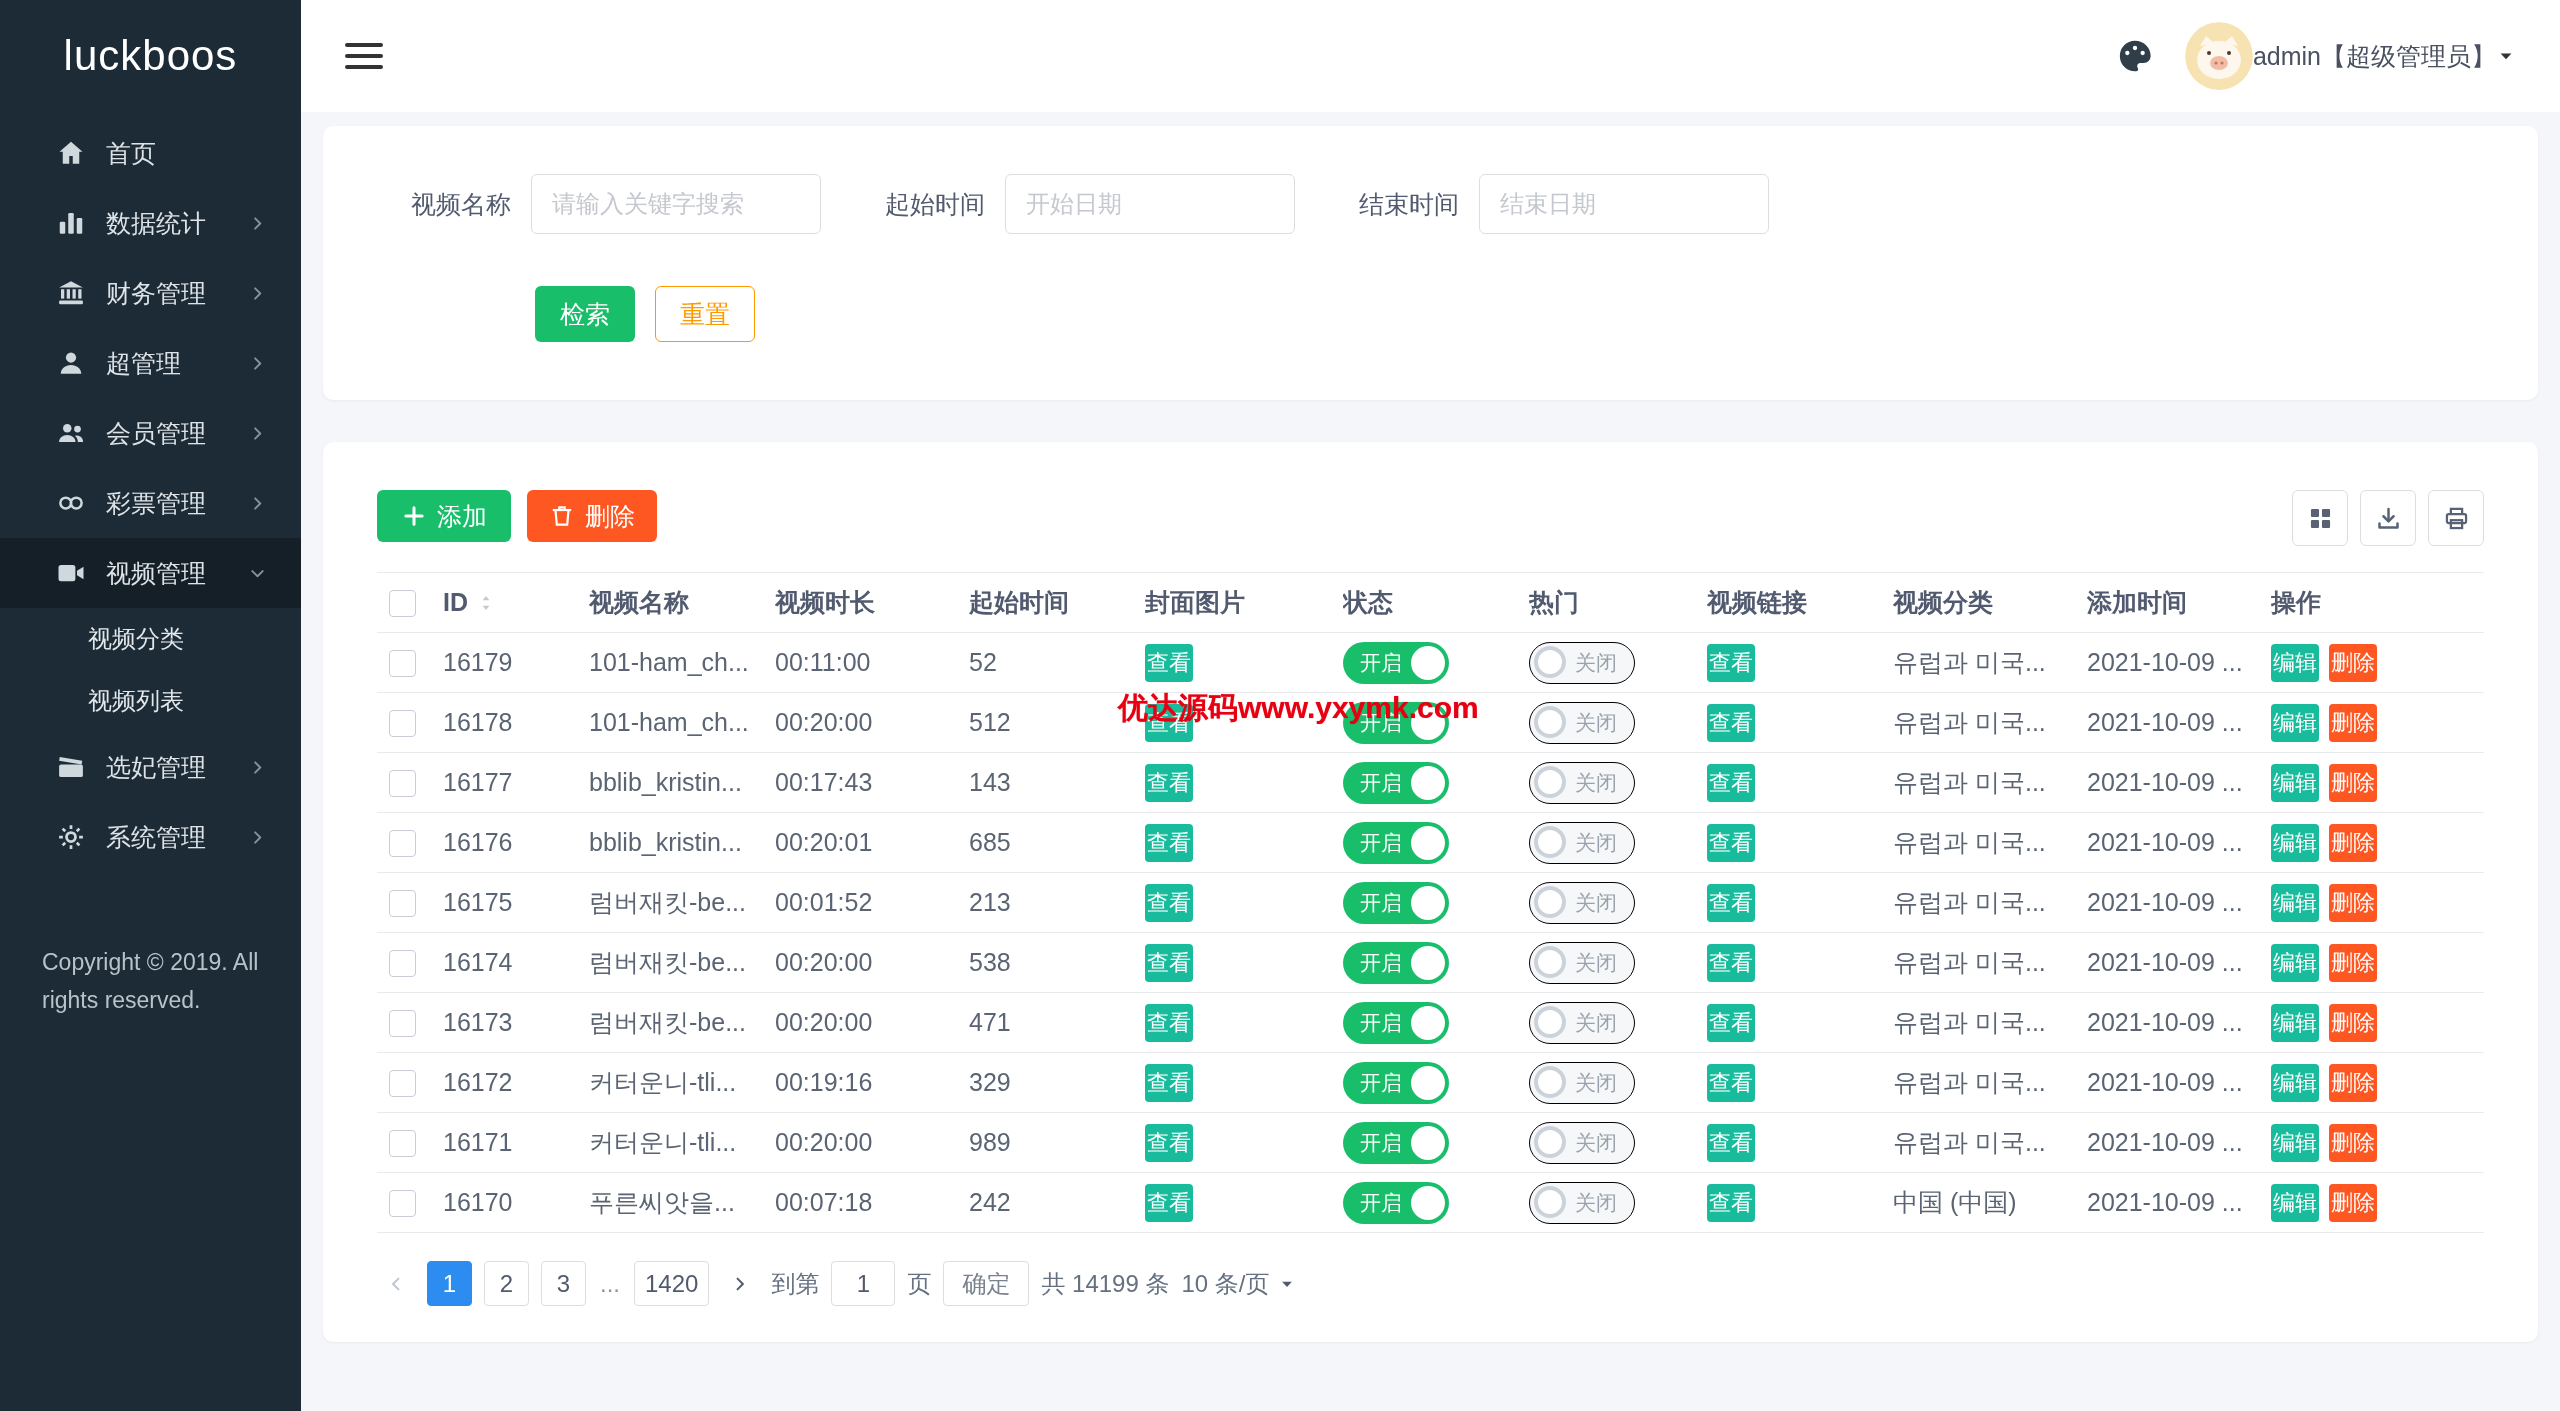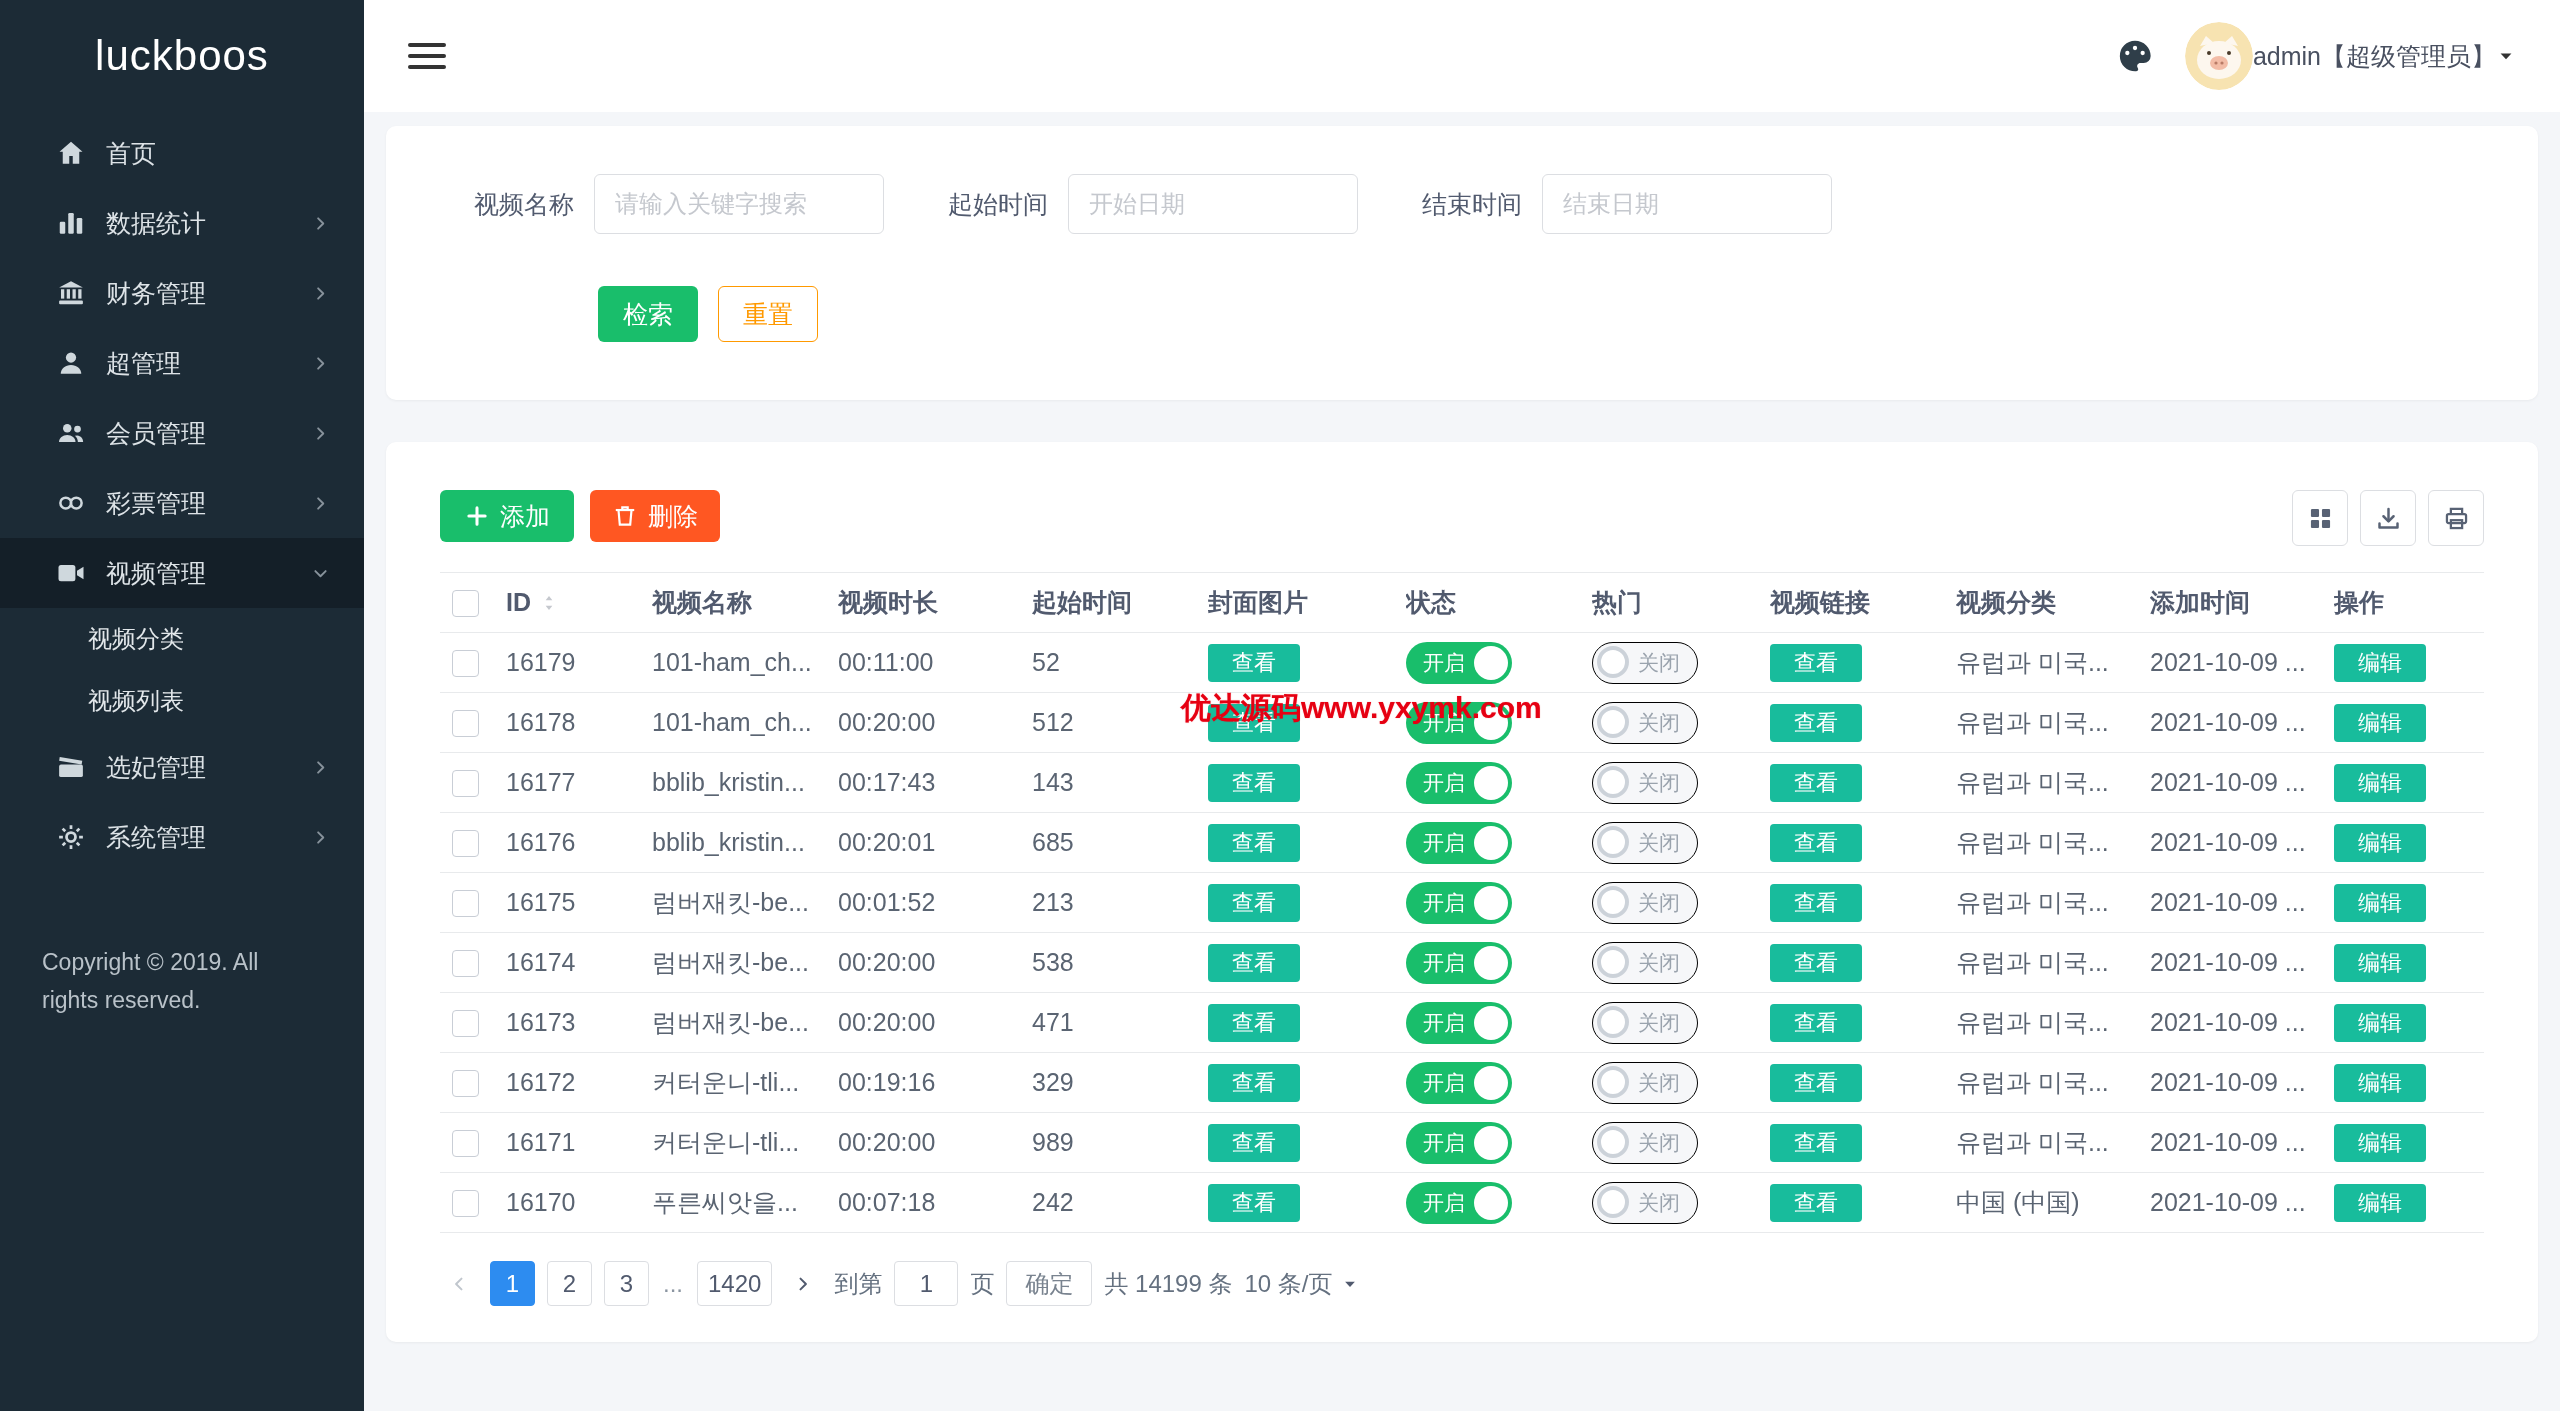--- a/index.html
+++ b/index.html
@@ -6,21 +6,21 @@
   --green:#19be6b; --teal:#18bc9c; --red:#ff5722; --blue:#2d8cf0; --orange:#ff9900;
   --sidebar:#1c2b36; --border:#dcdee2; --line:#e8eaec; --muted:#c5c8ce; --bg:#f4f6f9; --text:#515a6e;
 }
 *{box-sizing:border-box;margin:0;padding:0}
 html,body{width:2560px;height:1411px;overflow:hidden}
 body{font-family:"Liberation Sans","DejaVu Sans",sans-serif;background:var(--bg);color:var(--text);font-size:25px}
 .icon svg{width:100%;height:100%;display:block}
 .layout{display:flex;height:100%}
 
 
-.sidebar{width:364px;background:var(--sidebar);flex-shrink:0;display:flex;flex-direction:column}
+.sidebar{width:301px;background:var(--sidebar);flex-shrink:0;display:flex;flex-direction:column}
 .logo{height:112px;display:flex;align-items:center;justify-content:center;color:#fff;font-size:42px;letter-spacing:1px}
 .nav{margin-top:6px}
 .nav-item{display:flex;align-items:center;height:70px;padding:0 34px 0 56px;color:#dde3e7;cursor:pointer}
 .nav-item.active{background:rgba(0,0,0,.26)}
 .nav-icon{width:30px;height:30px;margin-right:20px;color:#cfd8dd;flex-shrink:0}
 .nav-label{font-size:25px;flex:1}
 .chev{width:19px;height:19px;color:#87929b}
 .chev.down{transform:rotate(90deg)}
 .nav-sub{height:62px;display:flex;align-items:center;padding-left:88px;color:#e2e7ea;font-size:24px;cursor:pointer}
 .copyright{margin-top:72px;padding:0 42px;font-size:23px;line-height:1.65;color:#b9c2c9;max-width:330px}
@@ -65,21 +65,21 @@
 
 table{width:100%;border-collapse:collapse;table-layout:fixed}
 th{font-weight:bold;color:var(--text);text-align:left;height:60px;border-top:1px solid var(--line);border-bottom:1px solid var(--line);font-size:25px;padding-right:8px;white-space:nowrap;overflow:hidden}
 td{height:60px;border-bottom:1px solid var(--line);color:#5a6472;font-size:25px;padding-right:8px;white-space:nowrap;overflow:hidden;text-overflow:ellipsis}
 .col-0{width:66px;padding-left:12px}
 .col-1{width:146px}.col-2{width:186px}.col-3{width:194px}.col-4{width:176px}.col-5{width:198px}
 .col-6{width:186px}.col-7{width:178px}.col-8{width:186px}.col-9{width:194px}.col-10{width:184px}
 .checkbox{display:inline-block;width:27px;height:27px;border:1px solid #c9ced6;border-radius:4px;background:#fff;cursor:pointer;vertical-align:middle}
 .th-wrap{display:inline-flex;align-items:center;gap:8px}
 .sort{width:20px;height:20px;color:var(--muted);cursor:pointer}
-.badge{display:inline-block;padding:8px 24px;border-radius:4px;color:#fff;font-size:22px;line-height:1;cursor:pointer}
+.badge{display:inline-block;padding:8px 2px;border-radius:4px;color:#fff;font-size:22px;line-height:1;cursor:pointer}
 .badge-teal{background:var(--teal)}
 .badge-red{background:var(--red)}
 .ops .badge{margin-right:10px}
 .toggle{position:relative;display:inline-flex;align-items:center;width:106px;height:42px;border-radius:21px;font-size:21px;cursor:pointer}
 .toggle.on{background:var(--green);color:#fff;padding-left:17px}
 .toggle.on .knob{position:absolute;right:4px;top:4px;width:34px;height:34px;border-radius:50%;background:#fff}
 .toggle.off{background:#f6f7f9;border:1px solid #000000;color:#9aa3ad;justify-content:flex-end;padding-right:17px}
 .toggle.off .knob{position:absolute;left:4px;top:3px;width:32px;height:32px;border-radius:50%;background:#fff;border:4px solid #ccd2d9}
 
 

